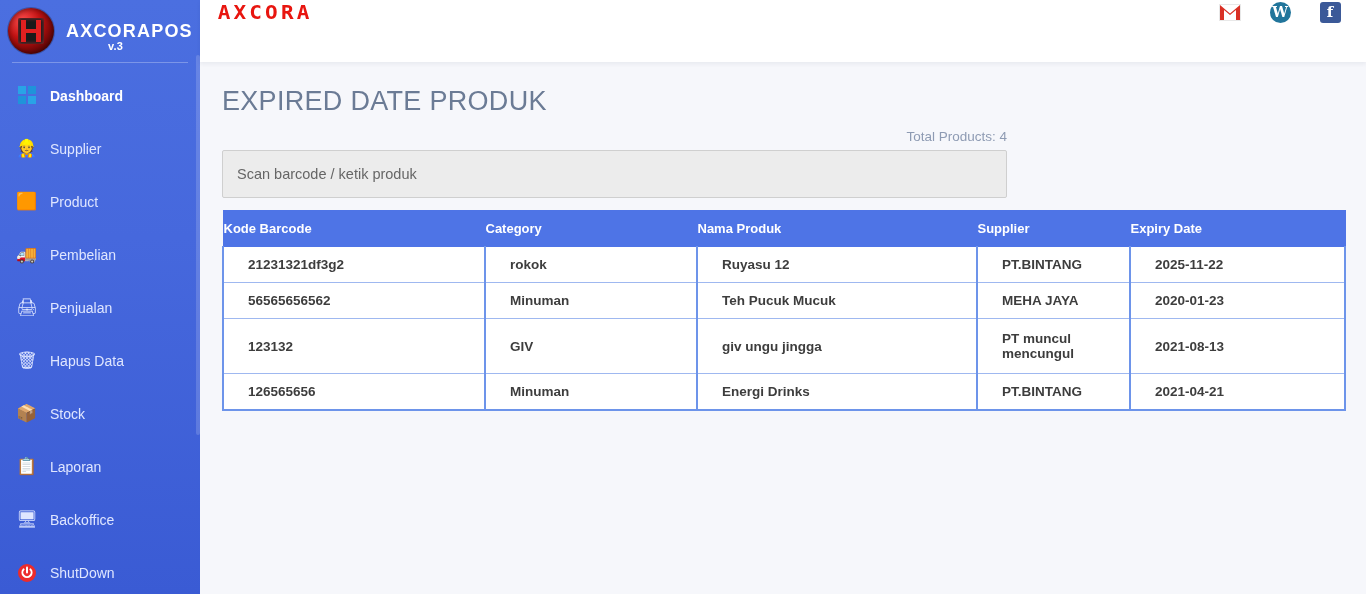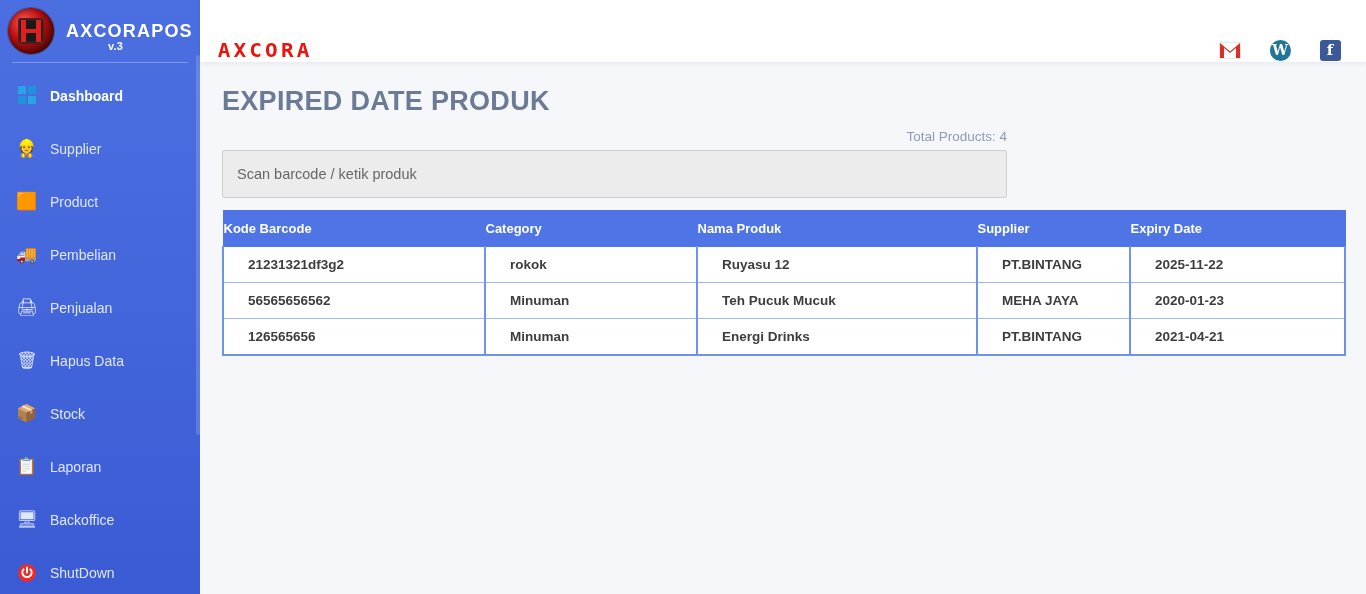--- a/index.html
+++ b/index.html
@@ -106,21 +106,21 @@
   .ico-win i:nth-child(1){left:0;top:0;}
   .ico-win i:nth-child(2){left:10px;top:0;background:#1f93da;}
   .ico-win i:nth-child(3){left:0;top:10px;background:#1f93da;}
   .ico-win i:nth-child(4){left:10px;top:10px;background:#29a3e6;}
 
   
   .main { flex: 1; height: 594px; display: flex; flex-direction: column; min-width: 0; }
   .topbar {
     height: 62px;
     background: #ffffff;
-    display: flex; align-items: flex-end;
+    display: flex; align-items: flex-start;
     padding: 0 24px 0 20px;
     box-shadow: 0 2px 4px rgba(40,50,90,.07);
     position: relative; z-index: 5;
     flex: 0 0 62px;
   }
   .axcora-logo {
     color: #e8150f;
     font-size: 20px;
     font-weight: bold;
     letter-spacing: 3px;
@@ -150,21 +150,21 @@
 
   .content {
     flex: 1;
     background: #f6f7fb;
     padding: 24px 24px 0 22px;
     overflow: hidden;
   }
   .page-title {
     color: #6b7b95;
     font-size: 27px;
-    font-weight: bold;
+    font-weight: normal;
     letter-spacing: .3px;
     margin-bottom: 12px;
   }
   .total-line {
     text-align: right;
     color: #8e9bb3;
     font-size: 13.5px;
     width: 785px;
     margin-bottom: 6px;
   }
@@ -373,20 +373,27 @@
             <td>2025-11-22</td>
           </tr>
           <tr>
             <td>56565656562</td>
             <td>Minuman</td>
             <td>Teh Pucuk Mucuk</td>
             <td>MEHA JAYA</td>
             <td>2020-01-23</td>
           </tr>
           <tr>
+            <td class="tall">123132</td>
+            <td class="tall">GIV</td>
+            <td class="tall">giv ungu jingga</td>
+            <td class="tall">PT muncul mencungul</td>
+            <td class="tall">2021-08-13</td>
+          </tr>
+          <tr>
             <td>126565656</td>
             <td>Minuman</td>
             <td>Energi Drinks</td>
             <td>PT.BINTANG</td>
             <td>2021-04-21</td>
           </tr>
         </tbody>
       </table>
 
     </section>

